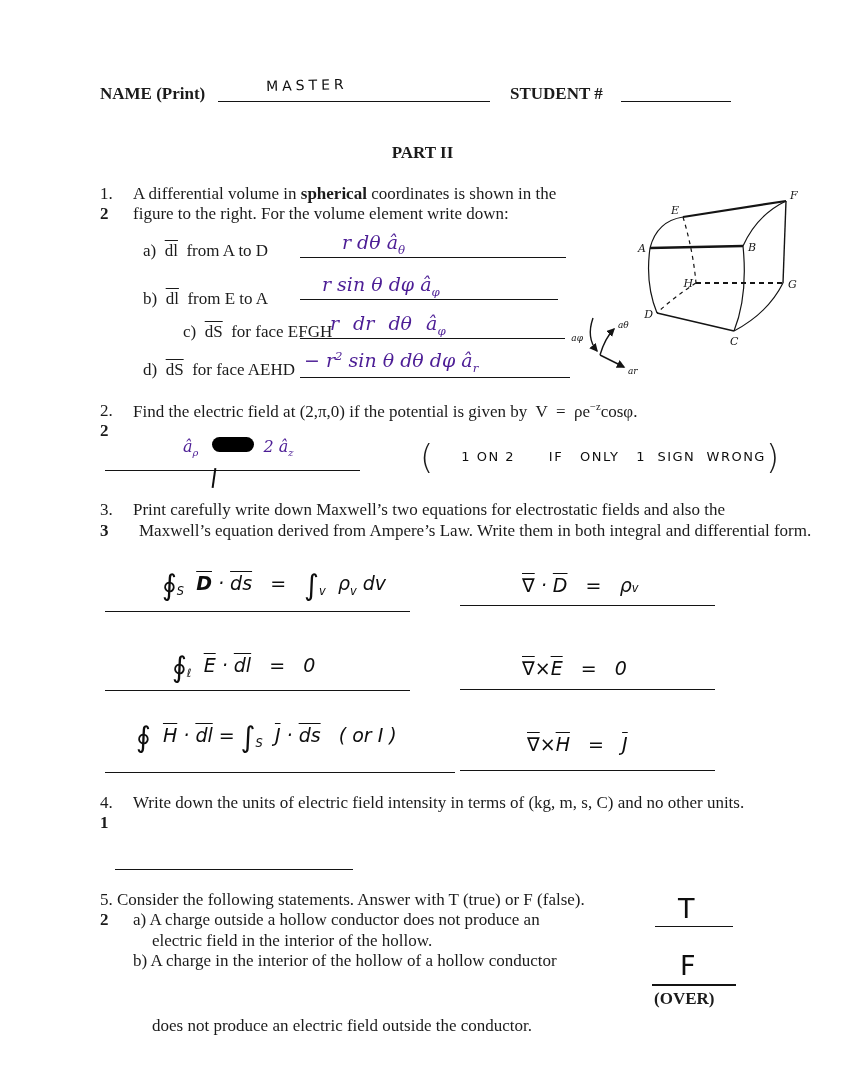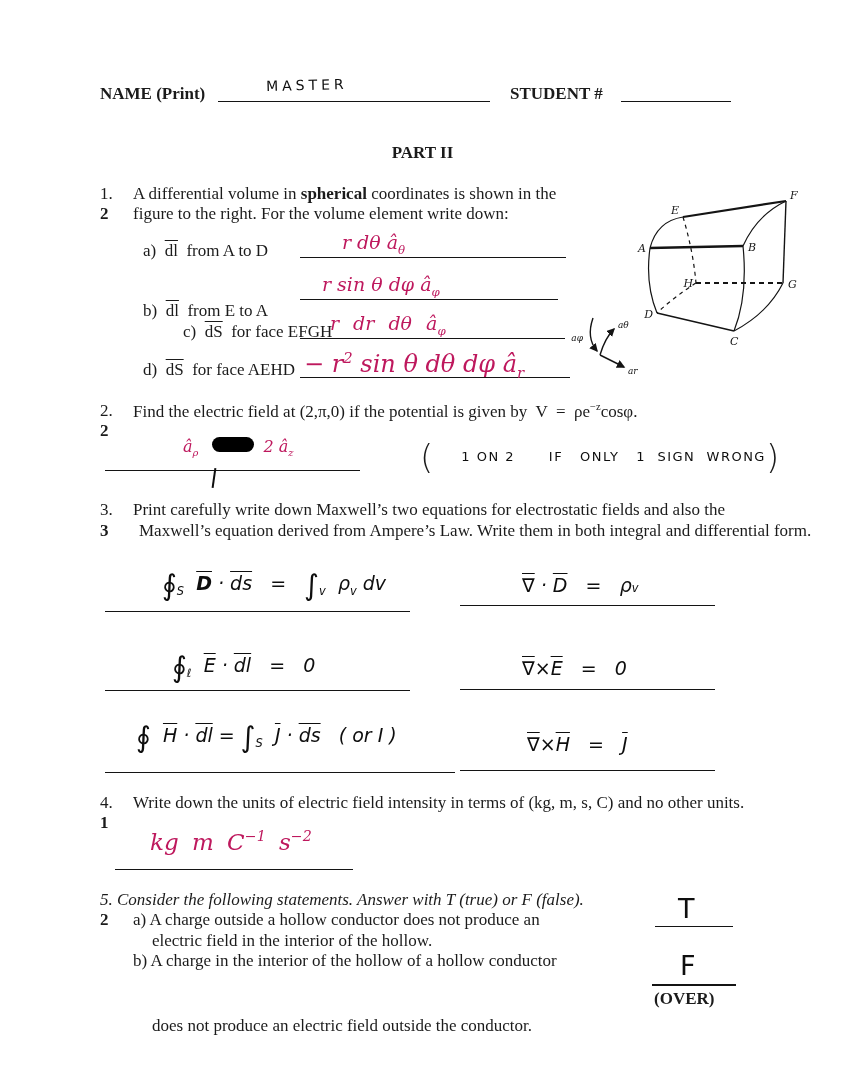--- a/index.html
+++ b/index.html
@@ -4,21 +4,21 @@
 <style>
   html,body{margin:0;padding:0;background:#e8e8e8;}
   .page{position:relative;width:845px;height:1073px;background:#ffffff;overflow:hidden;
         font-family:"Liberation Serif",serif;color:#1b1b1b;}
   .t{position:absolute;white-space:pre;line-height:1.25;}
   .print{font-family:"Liberation Serif",serif;font-size:17px;}
   .b{font-weight:bold;}
   .vec{text-decoration:overline;}
   .uline{position:absolute;border-top:1.6px solid #141414;}
   .thick{border-top-width:2.6px;}
-  .hand{font-family:"DejaVu Serif",serif;font-style:italic;color:#be185d;}
+  .hand{font-family:"DejaVu Serif",serif;font-style:italic;color:#4c1d95;}
   .hand sub{font-size:0.62em;}
   .hand sup{font-size:0.62em;}
   sup.s{font-size:0.62em;}
   .eq{font-family:"DejaVu Sans",sans-serif;font-style:italic;color:#0e0e0e;font-size:19px;}
   .eq .big{font-size:1.5em;vertical-align:-0.18em;font-style:normal;}
   .eq sub{font-size:0.6em;}
   .handcaps{font-family:"DejaVu Sans",sans-serif;color:#0e0e0e;}
   .blob{display:inline-block;width:42px;height:15px;background:#000;border-radius:8px;
         vertical-align:baseline;margin:0 9px 0 14px;}
   .bigparen{font-size:34px;font-family:"DejaVu Sans",sans-serif;font-weight:300;}
@@ -38,31 +38,31 @@
 
   <div class="t print" style="left:100px;top:183px;">1.</div>
   <div class="t print" style="left:133px;top:183px;"><span>A differential volume in </span><span class="b">spherical</span><span> coordinates is shown in the</span></div>
   <div class="t print b" style="left:100px;top:203px;">2</div>
   <div class="t print" style="left:133px;top:203px;">figure to the right. For the volume element write down:</div>
 
   <div class="t print" style="left:143px;top:240px;"><span>a)</span>  <span class="vec">dl</span>  <span>from A to D</span></div>
   <div class="uline" style="left:300px;top:257px;width:266px;"></div>
   <div class="t hand" style="left:342px;top:231px;font-size:19px;"><span></span><sup></sup><span>r dθ â</span><sub>θ</sub></div>
 
-  <div class="t print" style="left:143px;top:300px;text-align:center;"><span>b)</span>  <span class="vec">dl</span>  <span>from E to A</span></div>
+  <div class="t print" style="left:143px;top:288px;text-align:center;"><span>b)</span>  <span class="vec">dl</span>  <span>from E to A</span></div>
   <div class="uline" style="left:300px;top:299px;width:258px;"></div>
   <div class="t hand" style="left:322px;top:273px;font-size:19px;"><span></span><sup></sup><span>r sin θ dφ â</span><sub>φ</sub></div>
 
   <div class="t print" style="left:143px;top:321px;margin-left:40px;"><span>c)</span>  <span class="vec">dS</span>  <span>for face EFGH</span></div>
   <div class="uline" style="left:300px;top:338px;width:265px;"></div>
   <div class="t hand" style="left:330px;top:312px;font-size:19px;word-spacing:8px;text-align:center;"><span></span><sup></sup><span>r dr dθ â</span><sub>φ</sub></div>
 
   <div class="t print" style="left:143px;top:359px;"><span>d)</span>  <span class="vec">dS</span>  <span>for face AEHD</span></div>
   <div class="uline" style="left:300px;top:377px;width:270px;"></div>
-  <div class="t hand" style="left:304px;top:349px;font-size:24px;"><span>− r</span><sup>2</sup><span> sin θ dθ dφ â</span><sub>r</sub></div>
+  <div class="t hand" style="left:304px;top:349px;font-size:19px;"><span>− r</span><sup>2</sup><span> sin θ dθ dφ â</span><sub>r</sub></div>
 
   <div style="position:absolute;left:545px;top:180px;width:300px;height:220px;">
     <svg width="300" height="220" viewBox="0 0 300 220" xmlns="http://www.w3.org/2000/svg">
       <defs>
         <marker id="ah" markerWidth="7" markerHeight="7" refX="5" refY="3" orient="auto">
           <path d="M0,0 L6,3 L0,6 z" fill="#141414"></path>
         </marker>
       </defs>
       <g stroke="#141414" fill="none" stroke-width="1.2">
         <path d="M105,68 L198,66" stroke-width="2.4"></path>
@@ -127,24 +127,23 @@
   <div class="uline" style="left:460px;top:689px;width:255px;"></div>
 
   <div class="t eq" style="left:136px;top:720px;"><span class="big">∮</span><span>  </span><span class="vec">H</span><span> · </span><span class="vec">dl</span><span> = </span><span class="big">∫</span><sub>S</sub><span>  </span><span class="vec">J</span><span> · </span><span class="vec">ds</span><span>   ( or I )</span></div>
   <div class="uline" style="left:105px;top:772px;width:350px;"></div>
   <div class="t eq" style="left:527px;top:733px;"><span class="vec">∇</span><span>×</span><span class="vec">H</span><span>   =   </span><span class="vec">J</span></div>
   <div class="uline" style="left:460px;top:770px;width:255px;"></div>
 
   <div class="t print" style="left:100px;top:792px;">4.</div>
   <div class="t print" style="left:133px;top:792px;">Write down the units of electric field intensity in terms of (kg, m, s, C) and no other units.</div>
   <div class="t print b" style="left:100px;top:812px;">1</div>
-  <div class="t hand" style="left:150px;top:828px;font-size:23px;word-spacing:6px;"><span>kg m C</span><sup>−1</sup><span> s</span><sup>−2</sup></div>
   <div class="uline" style="left:115px;top:869px;width:238px;"></div>
 
-  <div class="t print" style="left:100px;top:889px;font-style:italic;"><span>5.</span> <span>Consider the following statements. Answer with T (true) or F (false).</span></div>
+  <div class="t print" style="left:100px;top:889px;"><span>5.</span> <span>Consider the following statements. Answer with T (true) or F (false).</span></div>
   <div class="t print b" style="left:100px;top:909px;">2</div>
   <div class="t print" style="left:152px;top:930px;">electric field in the interior of the hollow.</div>
   <div class="t print" style="left:133px;top:909px;"><span>a)</span> <span>A charge outside a hollow conductor does not produce an</span></div>
   <div class="t print" style="left:133px;top:950px;"><span>b)</span> <span>A charge in the interior of the hollow of a hollow conductor</span></div>
   <div class="t print" style="left:152px;top:1015px;">does not produce an electric field outside the conductor.</div>
 
   <div class="t handcaps" style="left:678px;top:892px;font-size:27px;">T</div>
   <div class="uline" style="left:655px;top:926px;width:78px;"></div>
   <div class="t handcaps" style="left:680px;top:949px;font-size:27px;">F</div>
   <div class="uline thick" style="left:652px;top:984px;width:84px;"></div>

